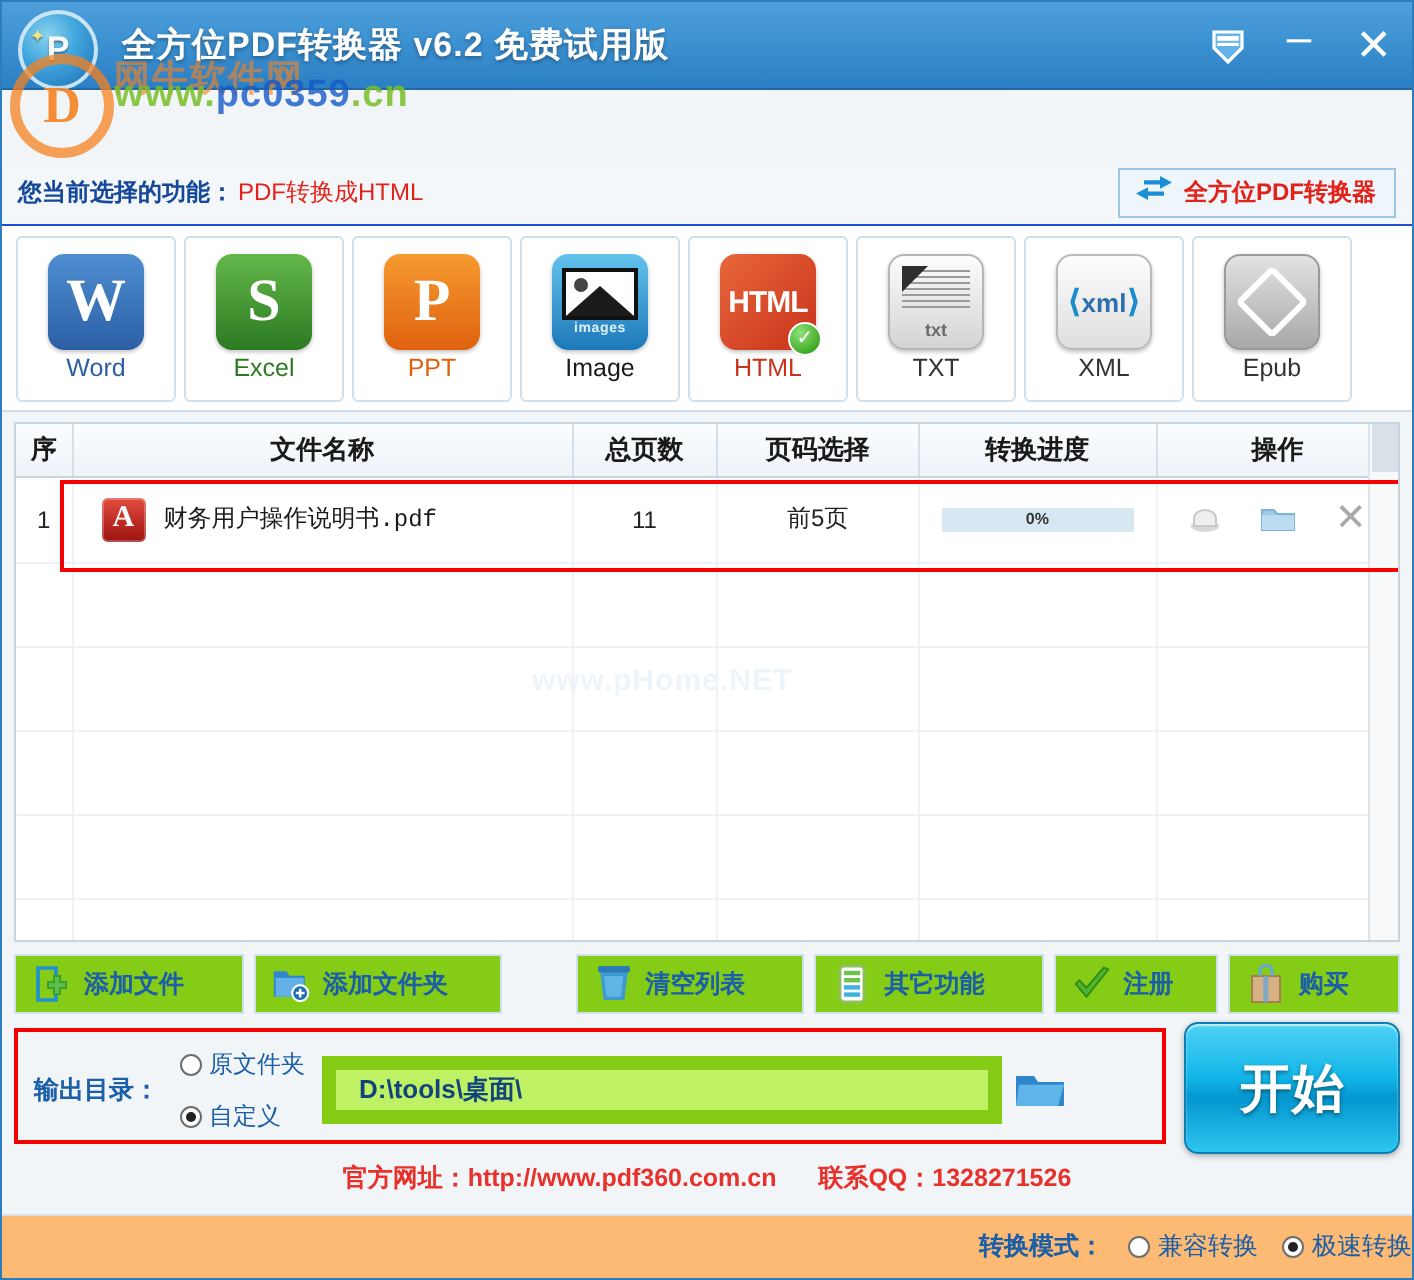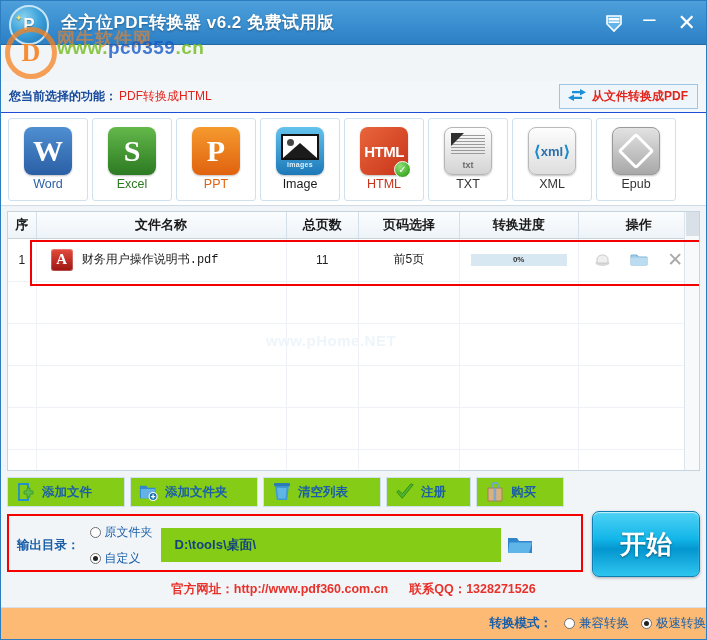--- a/index.html
+++ b/index.html
@@ -228,21 +228,21 @@
   }
   .abtn {
     height: 30px;
     border:1px solid #cfe0ee; background:#84cc16;
     display:flex; align-items:center; gap:6px;
     padding: 0 11px 0 8px;
     font-size:12.5px; color:#1a5fa8; font-weight:bold;
     cursor:pointer;
     white-space:nowrap;
   }
-  .abtn.w1{ width:118px; } .abtn.w2{ width:128px; } .abtn.w3{ width:118px; }
+  .abtn.w1{ width:118px; } .abtn.w2{ width:128px; } .abtn.w3{ width:118px;margin-left:32px; }
   .abtn.w4{ width:118px; } .abtn.w5{ width:85px; } .abtn.w6{ width:88px; }
   .ico { width:20px; height:22px; flex:0 0 auto; display:flex; align-items:center; justify-content:center; }
 
   
   .outrow {
     position:relative;
     display:flex; align-items:center;
     margin: 2px 6px 0 6px;
     height: 62px;
   }
@@ -256,21 +256,21 @@
   .rdot {
     width:11px; height:11px; border-radius:50%;
     border:1px solid #6e6e6e; background:#ffffff;
     display:flex; align-items:center; justify-content:center;
     flex:0 0 auto;
   }
   .rdot.on::after { content:""; width:5px; height:5px; border-radius:50%; background:#222; }
   .radio .rl { font-size:12px; color:#1a5fa8; white-space:nowrap; }
   .pathbox {
     margin-left:8px; width: 340px; height: 34px;
-    border:2px solid #84cc16; background:#84cc16;
+    border:7px solid #84cc16; background:#bef264;
     display:flex; align-items:center; padding-left:12px;
     font-size:13px; color:#12437f; font-weight:bold;
   }
   .folderbtn { margin-left:4px; width:30px; height:26px; cursor:pointer; display:flex; align-items:center; justify-content:center;}
   .startbtn {
     position:absolute; right:0; top:-3px;
     width:108px; height:66px;
     border-radius:7px;
     background: linear-gradient(180deg, #4fd2f5 0%, #12b6e8 42%, #0496cf 58%, #2ec6f0 100%);
     border:1px solid #0d7fb3;
@@ -343,21 +343,21 @@
   <div class="funcbar">
     <span class="func-label">您当前选择的功能：</span>
     <span class="func-value">PDF转换成HTML</span>
     <div class="convert-btn">
       <span>
         <svg width="20" height="14" viewBox="0 0 20 14" aria-hidden="true">
           <path d="M13 1 L19 4.2 L13 7.4 V5.3 H5 V3.1 H13 Z" fill="#1a8fd6"></path>
           <path d="M7 6.6 V8.7 H15 V10.9 H7 V13 L1 9.8 Z" fill="#1a8fd6"></path>
         </svg>
       </span>
-      <span class="lbl">从文件转换成PDF</span>
+      <span class="lbl">全方位PDF转换器</span>
     </div>
   </div>
 
   <div class="formats">
 
     <div class="fmt">
       <div class="tile tile-word">
         <span class="glyph">W</span>
       </div>
       <div class="cap cap-word">Word</div>
@@ -563,20 +563,32 @@
       <span class="ico">
         <svg width="18" height="20" viewBox="0 0 18 20" aria-hidden="true">
           <path d="M2 3 H16 L14.2 18 H3.8 Z" fill="#3f9ad4"></path>
           <rect x="1" y="1" width="16" height="3.2" rx="1" fill="#2b7cb4"></rect>
           <path d="M4 6 H13.6 L12.4 16.4 H5.2 Z" fill="#5fb5e4"></path>
         </svg>
       </span>
       <span>清空列表</span>
     </div>
 
+    <div class="abtn w4">
+      <span class="ico">
+        <svg width="18" height="20" viewBox="0 0 18 20" aria-hidden="true">
+          <rect x="3" y="1" width="12" height="18" rx="2" fill="#ffffff" stroke="#8fbf5f" stroke-width="1.4"></rect>
+          <rect x="5" y="3.4" width="8" height="2.2" fill="#6cc24a"></rect>
+          <rect x="5" y="7" width="8" height="2.2" fill="#6cc24a"></rect>
+          <rect x="5" y="10.6" width="8" height="2.2" fill="#3fb3e0"></rect>
+          <rect x="5" y="14.2" width="8" height="2.2" fill="#3fb3e0"></rect>
+        </svg>
+      </span>
+      <span>其它功能</span>
+    </div>
 
     <div class="abtn w5">
       <span class="ico">
         <svg width="22" height="20" viewBox="0 0 22 20" aria-hidden="true">
           <path d="M2 10 L8 17 L20 2 L17.5 1 L8 12 L4 8 Z" fill="#4fb32e" stroke="#2f8a18"></path>
         </svg>
       </span>
       <span>注册</span>
     </div>
 

